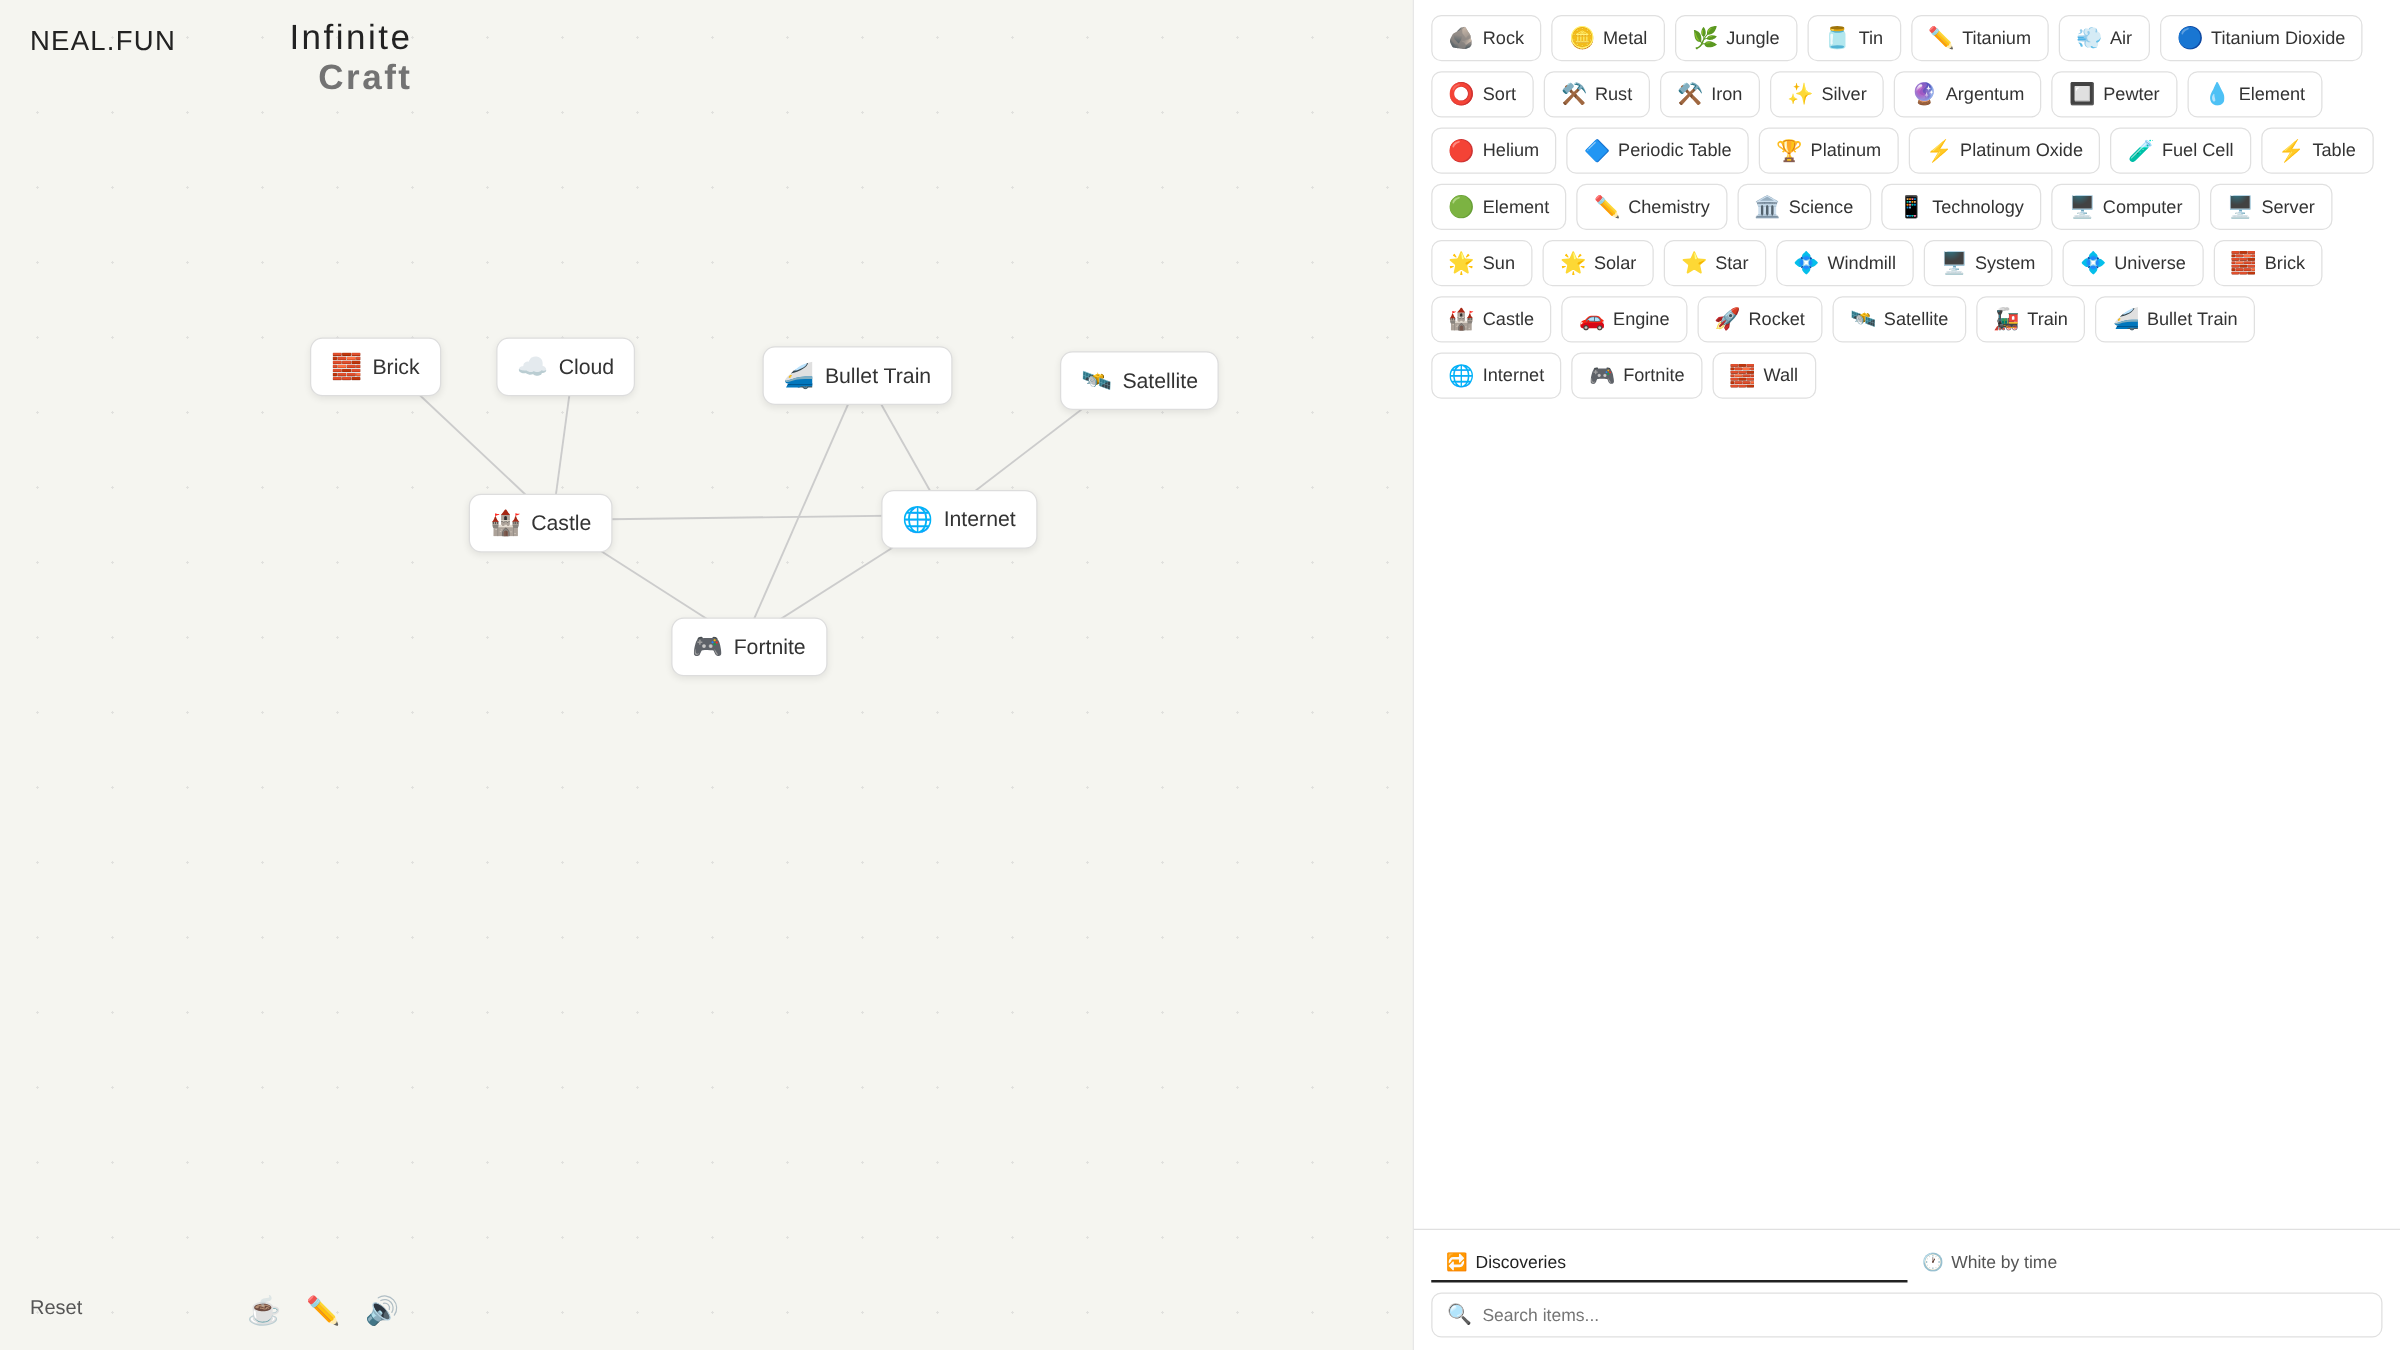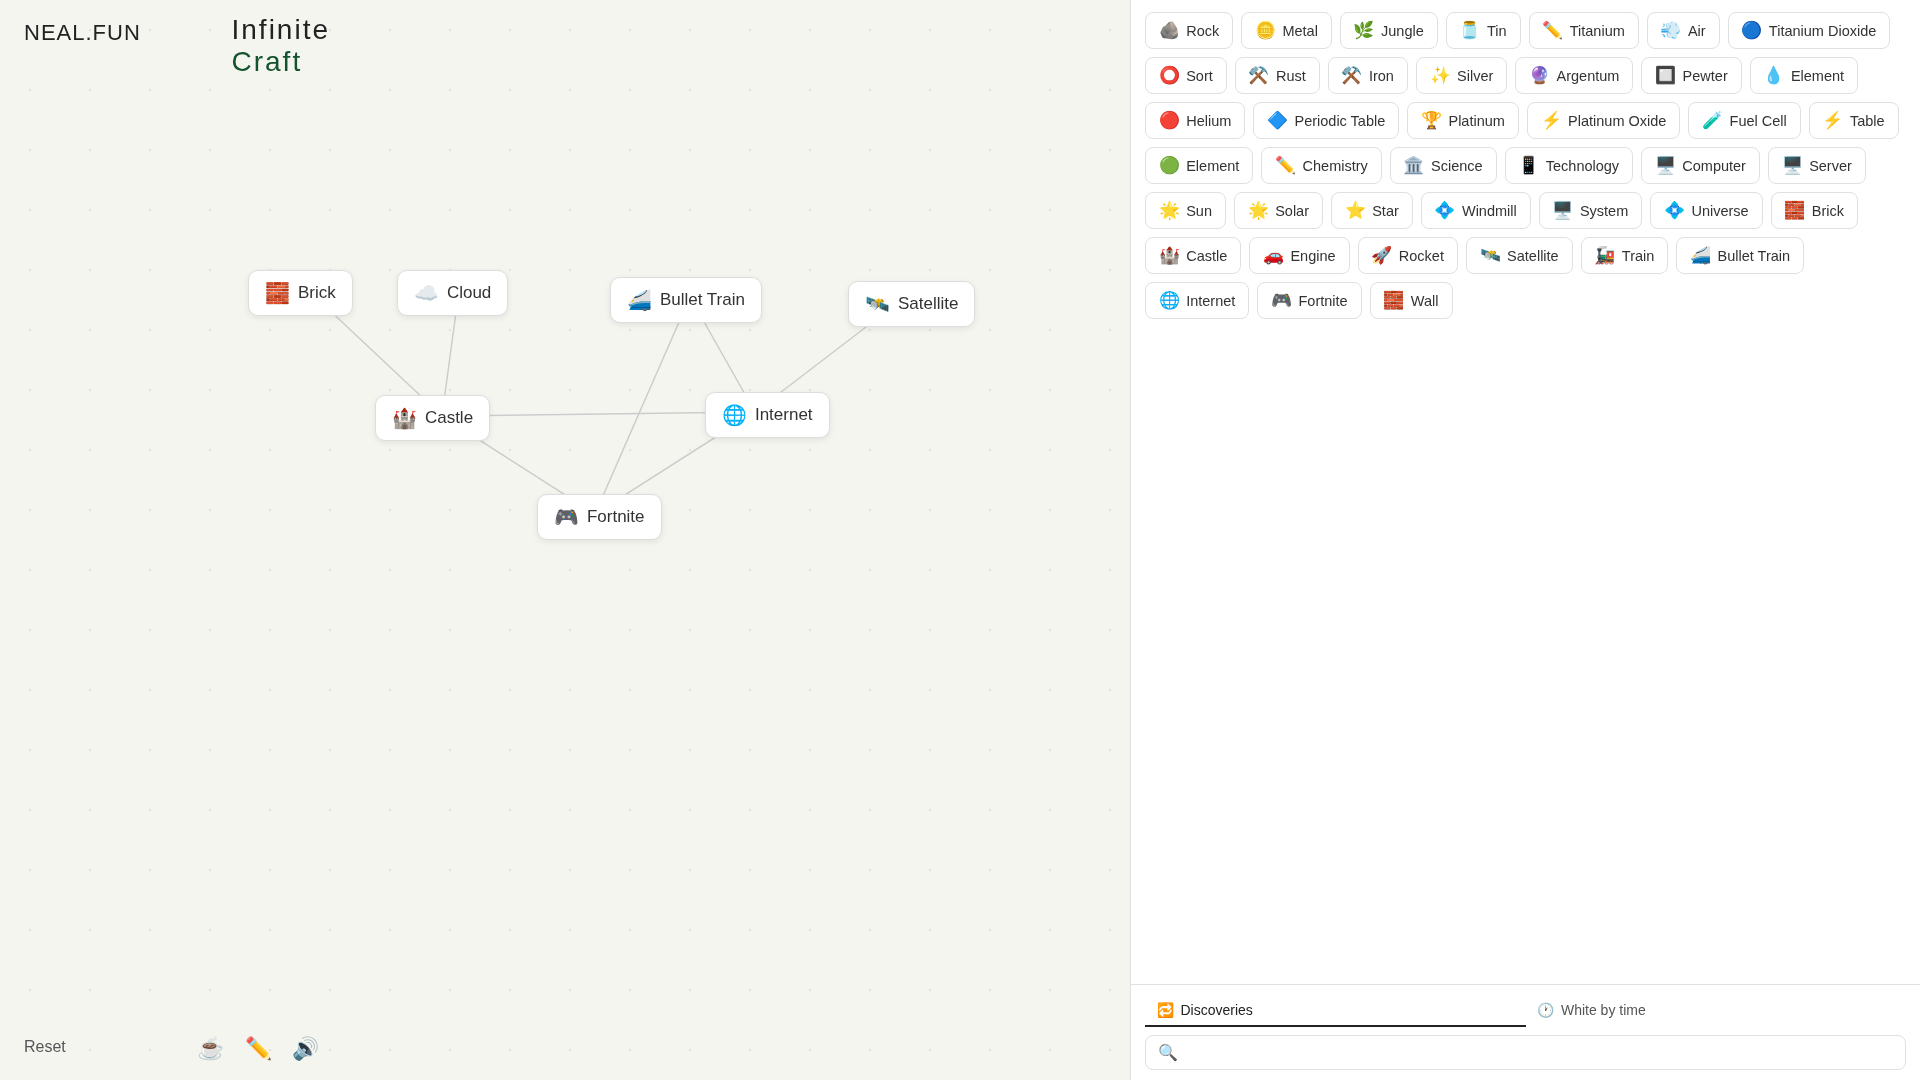--- a/index.html
+++ b/index.html
@@ -40,32 +40,33 @@
       color: #222;
       letter-spacing: 1px;
       z-index: 10;
     }
 
     
     .infinite-craft-title {
       position: absolute;
       top: 14px;
       right: 800px;
+      text-align: right;
       z-index: 10;
     }
     .infinite-craft-title .title-infinite {
       font-size: 28px;
       font-weight: 300;
       color: #222;
       letter-spacing: 2px;
     }
     .infinite-craft-title .title-craft {
       font-size: 28px;
-      font-weight: 400;
-      color: #14532d;
+      font-weight: 700;
+      color: #737373;
       letter-spacing: 2px;
     }
 
     
     .node {
       position: absolute;
       background: white;
       border: 1.5px solid #ddd;
       border-radius: 10px;
       padding: 10px 16px;
@@ -454,15 +455,16 @@
         <span>🔁</span>
         <span>Discoveries</span>
       </div>
       <div class="footer-tab">
         <span>🕐</span>
         <span>White by time</span>
       </div>
     </div>
     <div class="search-box">
       <span class="search-icon">🔍</span>
+      <input type="text" placeholder="Search items..." style="">
     </div>
   </div>
 </div>
 
 </body></html>

